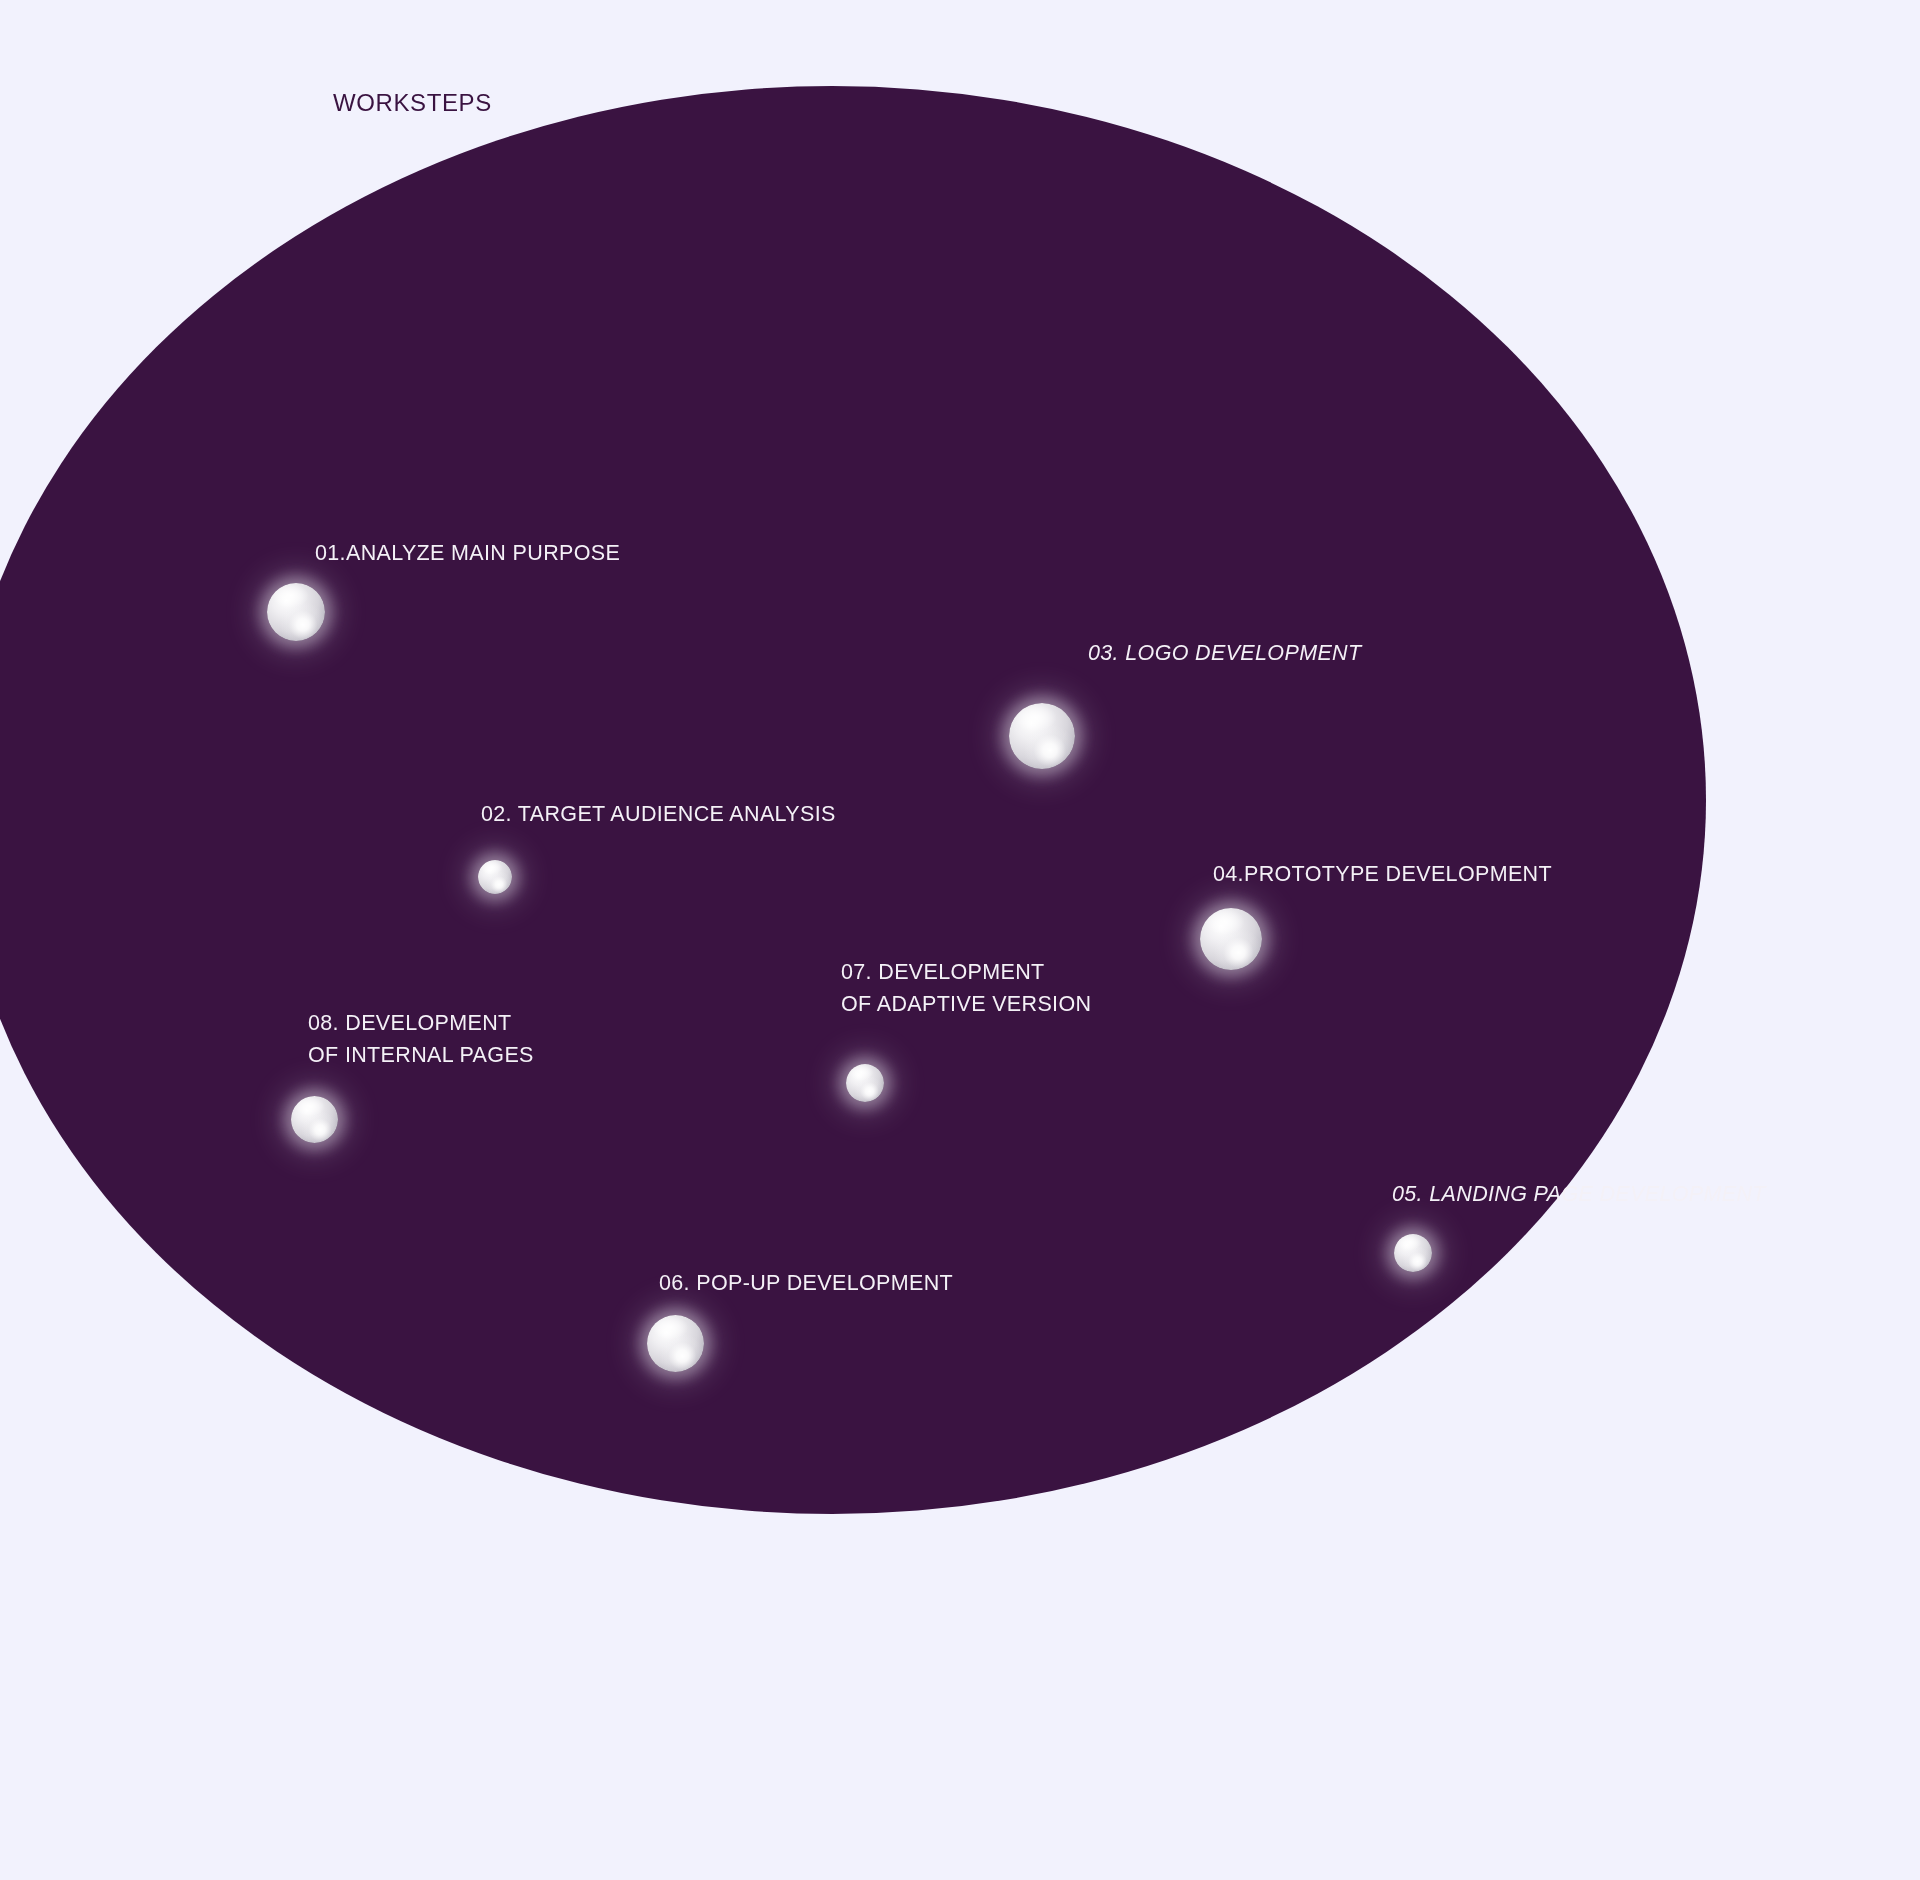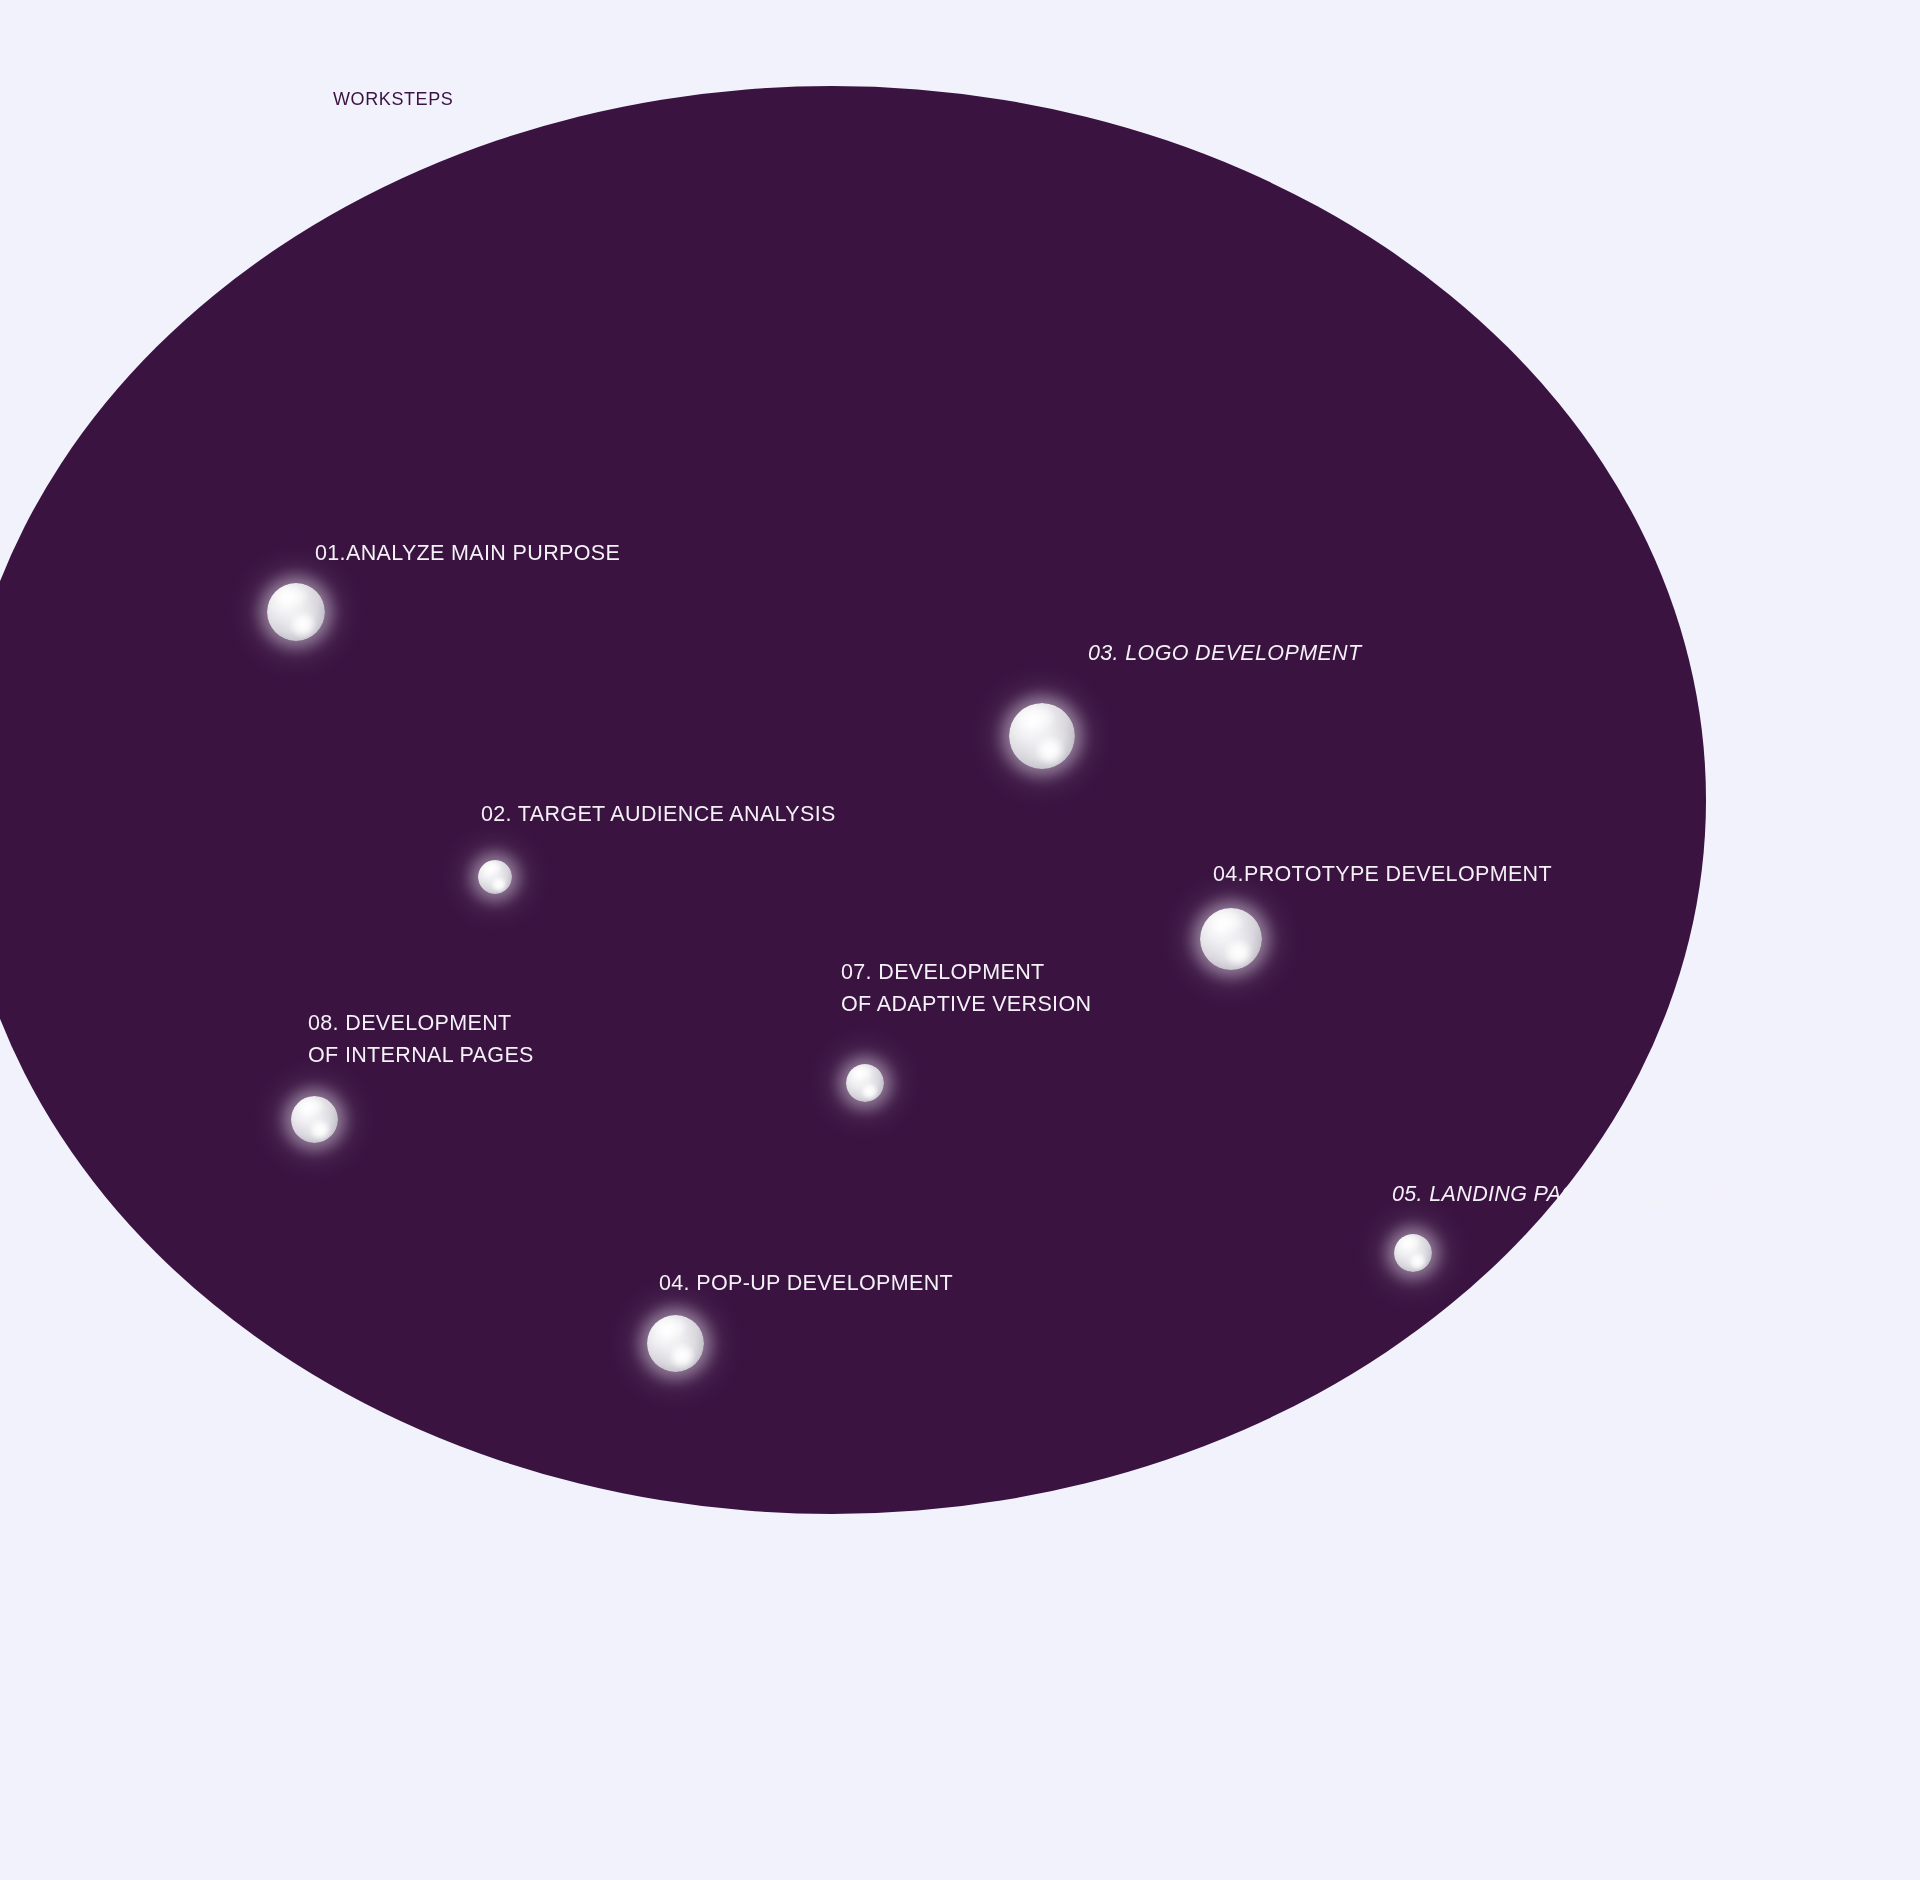--- a/index.html
+++ b/index.html
@@ -33,21 +33,21 @@
     height: 1428px;
     border-radius: 50% / 50%;
     background: #3a1341;
   }
 
   
   .worksteps-title {
     position: absolute;
     left: 333px;
     top: 89px;
-    font-size: 18px;
+    font-size: 24px;
     letter-spacing: 0.6px;
     color: #3a1341;
     white-space: nowrap;
     font-weight: 400;
   }
 
   
   .step-label {
     position: absolute;
     color: #f4f1f7;
@@ -90,21 +90,21 @@
       <div class="step-label" style="left: 276px; top: 537px; margin-left: 39px;"><div>01.ANALYZE MAIN PURPOSE</div></div>
       <div class="pearl" style="left: 267px; top: 583px; width: 58px; height: 58px;"></div>
       <div class="step-label" style="left: 481px; top: 798px;"><div>02. TARGET AUDIENCE ANALYSIS</div></div>
       <div class="pearl" style="left: 478px; top: 860px; width: 34px; height: 34px;"></div>
       <div class="step-label" style="left: 1088px; top: 637px; font-style: italic;"><div>03. LOGO DEVELOPMENT</div></div>
       <div class="pearl" style="left: 1009px; top: 703px; width: 66px; height: 66px;"></div>
       <div class="step-label" style="left: 1213px; top: 858px;"><div>04.PROTOTYPE DEVELOPMENT</div></div>
       <div class="pearl" style="left: 1200px; top: 908px; width: 62px; height: 62px;"></div>
       <div class="step-label" style="left: 1392px; top: 1178px; font-style: italic;"><div>05. LANDING PAGE DEVELOPMENT</div></div>
       <div class="pearl" style="left: 1394px; top: 1234px; width: 38px; height: 38px;"></div>
-      <div class="step-label" style="left: 659px; top: 1267px;"><div>04. POP-UP DEVELOPMENT</div></div>
+      <div class="step-label" style="left: 659px; top: 1267px;"><div>06. POP-UP DEVELOPMENT</div></div>
       <div class="pearl" style="left: 647px; top: 1315px; width: 57px; height: 57px;"></div>
       <div class="step-label" style="left: 841px; top: 956px;"><div>07. DEVELOPMENT</div><div>OF ADAPTIVE VERSION</div></div>
       <div class="pearl" style="left: 846px; top: 1064px; width: 38px; height: 38px;"></div>
       <div class="step-label" style="left: 308px; top: 1007px;"><div>08. DEVELOPMENT</div><div>OF INTERNAL PAGES</div></div>
       <div class="pearl" style="left: 291px; top: 1096px; width: 47px; height: 47px;"></div>
     </div>
 
 </div>
 
 </body></html>

